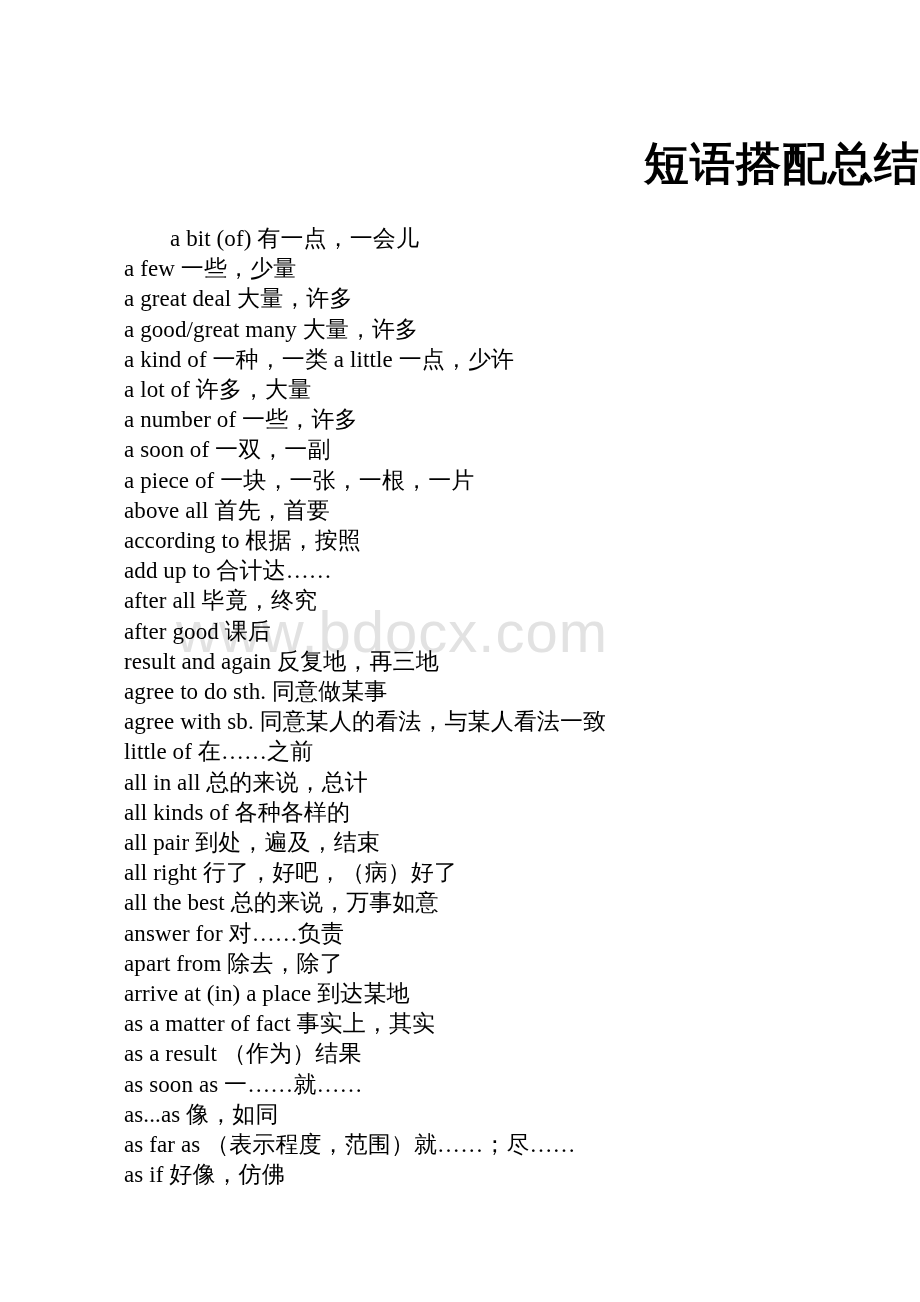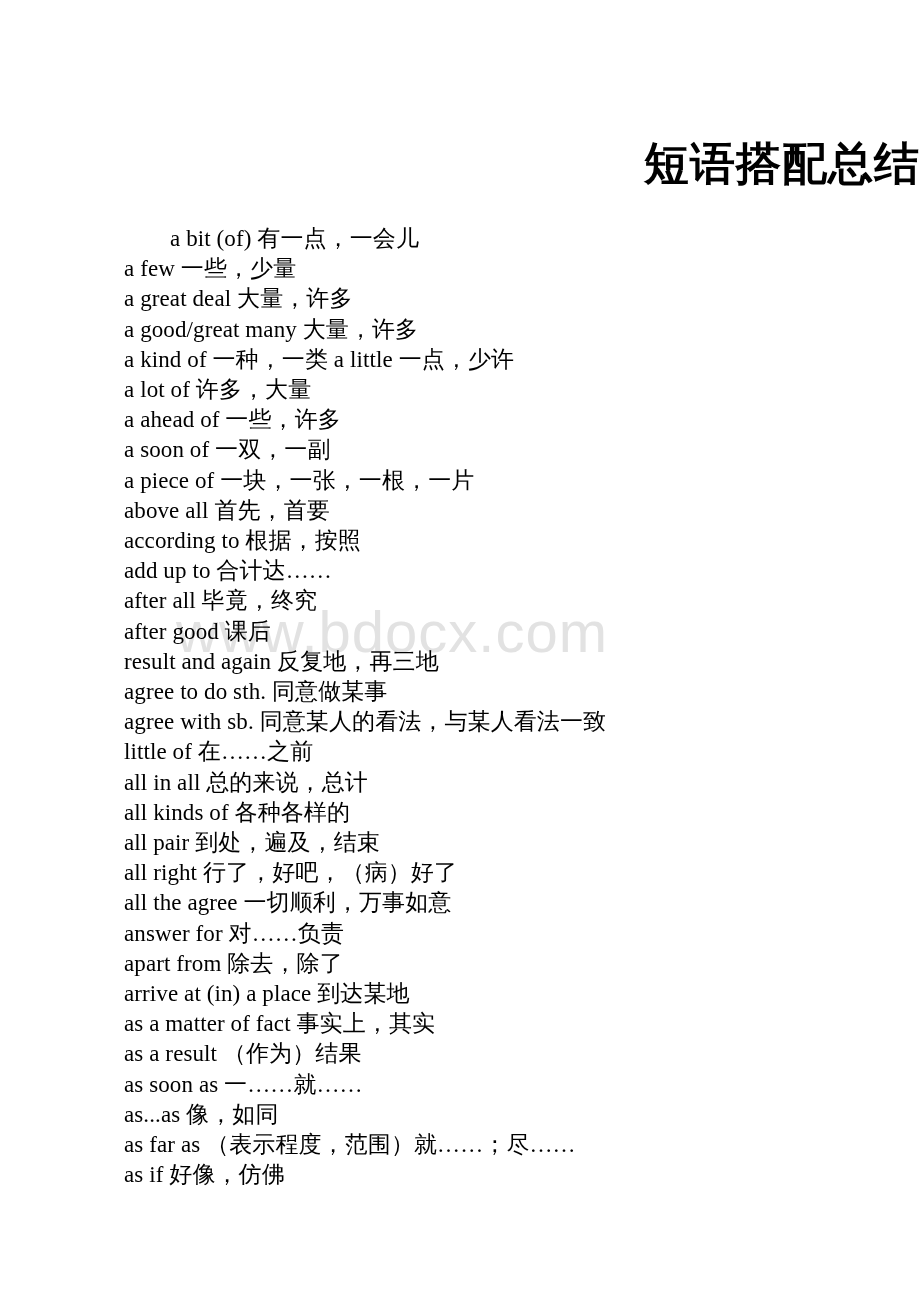--- a/index.html
+++ b/index.html
@@ -91,37 +91,37 @@
 
     <h1 class="doc-title">短语搭配总结</h1>
 
     <ul class="phrase-list">
         <li class="phrase-line indented">a bit (of) 有一点，一会儿</li>
         <li class="phrase-line">a few 一些，少量</li>
         <li class="phrase-line">a great deal 大量，许多</li>
         <li class="phrase-line">a good/great many 大量，许多</li>
         <li class="phrase-line">a kind of 一种，一类 a little 一点，少许</li>
         <li class="phrase-line">a lot of 许多，大量</li>
-        <li class="phrase-line">a ahead of 一些，许多</li>
+        <li class="phrase-line">a number of 一些，许多</li>
         <li class="phrase-line">a soon of 一双，一副</li>
         <li class="phrase-line">a piece of 一块，一张，一根，一片</li>
         <li class="phrase-line">above all 首先，首要</li>
         <li class="phrase-line">according to 根据，按照</li>
         <li class="phrase-line">add up to 合计达……</li>
         <li class="phrase-line">after all 毕竟，终究</li>
         <li class="phrase-line">after good 课后</li>
         <li class="phrase-line">result and again 反复地，再三地</li>
         <li class="phrase-line">agree to do sth. 同意做某事</li>
         <li class="phrase-line">agree with sb. 同意某人的看法，与某人看法一致</li>
         <li class="phrase-line">little of 在……之前</li>
         <li class="phrase-line">all in all 总的来说，总计</li>
         <li class="phrase-line">all kinds of 各种各样的</li>
         <li class="phrase-line">all pair 到处，遍及，结束</li>
         <li class="phrase-line">all right 行了，好吧，（病）好了</li>
-        <li class="phrase-line">all the agree 一切顺利，万事如意</li>
+        <li class="phrase-line">all the best 总的来说，万事如意</li>
         <li class="phrase-line">answer for 对……负责</li>
         <li class="phrase-line">apart from 除去，除了</li>
         <li class="phrase-line">arrive at (in) a place 到达某地</li>
         <li class="phrase-line">as a matter of fact 事实上，其实</li>
         <li class="phrase-line">as a result （作为）结果</li>
         <li class="phrase-line">as soon as 一……就……</li>
         <li class="phrase-line">as...as 像，如同</li>
         <li class="phrase-line">as far as （表示程度，范围）就……；尽……</li>
         <li class="phrase-line">as if 好像，仿佛</li>
       </ul>

